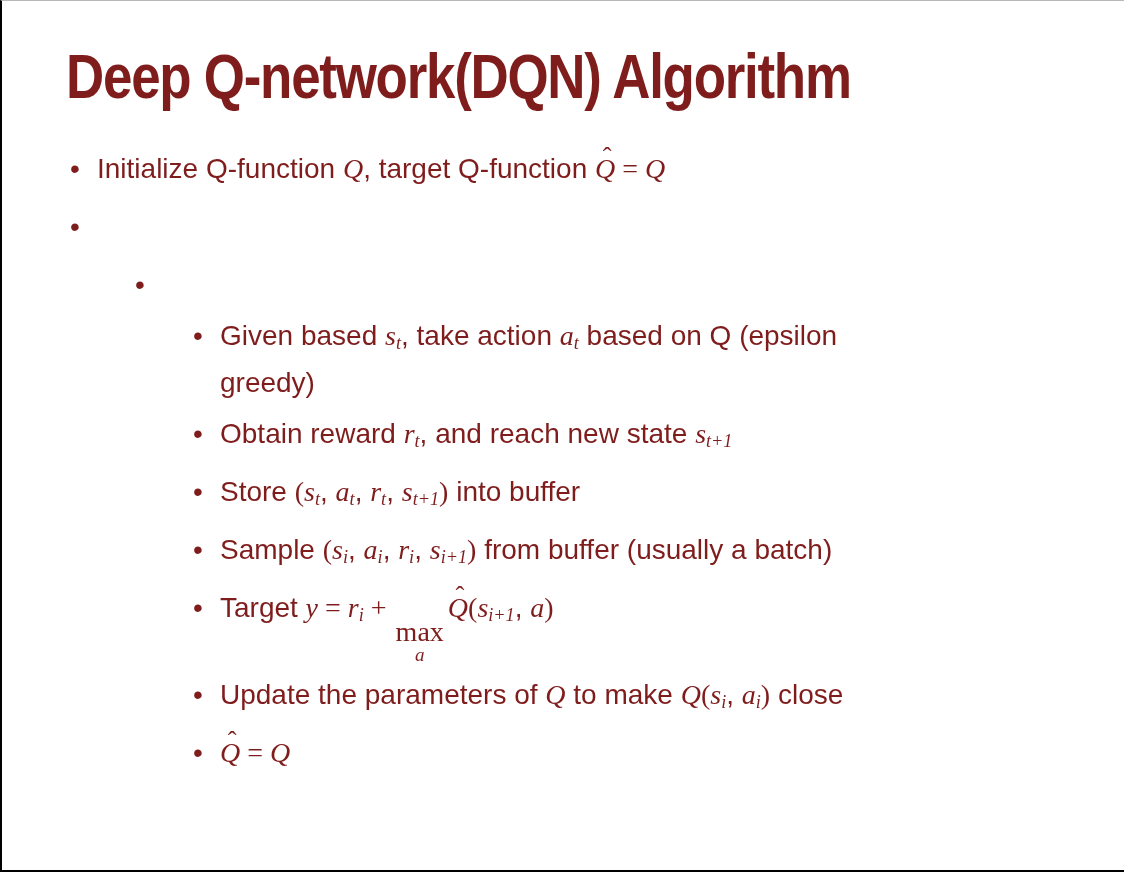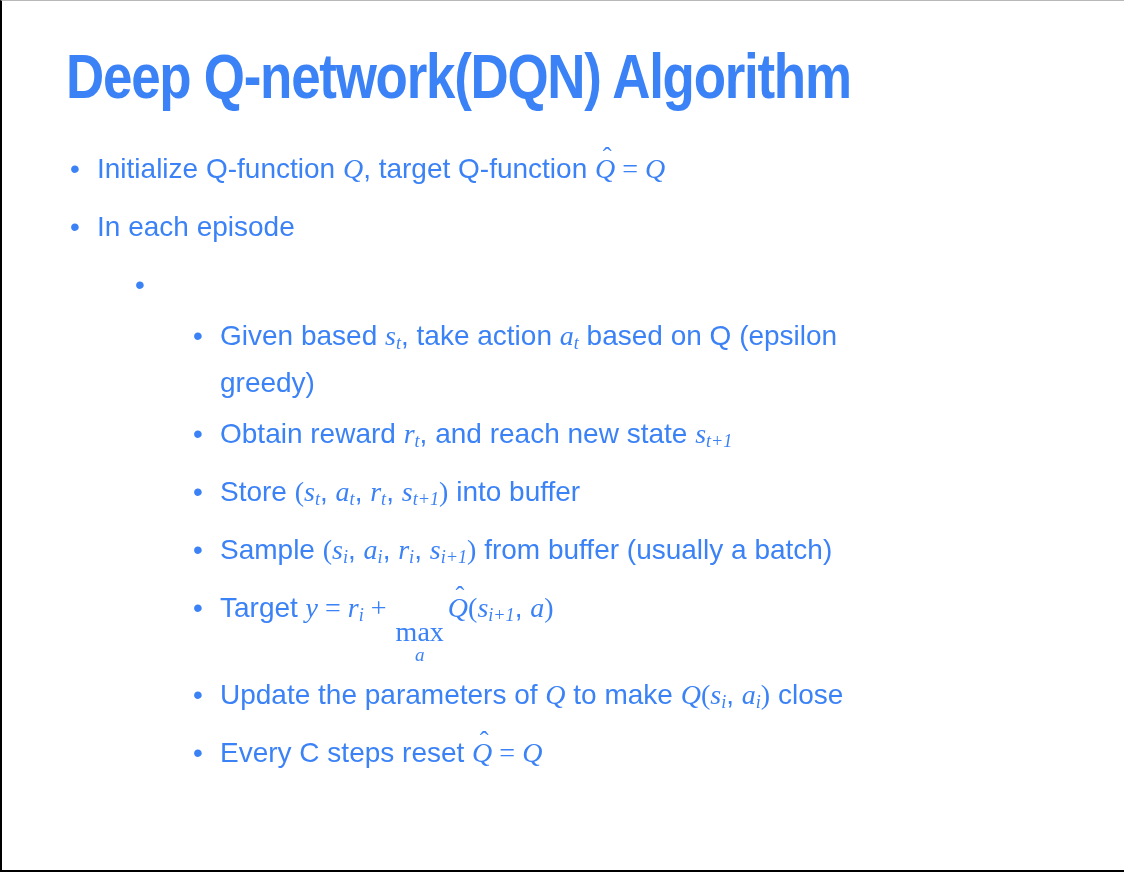--- a/index.html
+++ b/index.html
@@ -7,21 +7,21 @@
     position: relative;
     width: 1124px;
     height: 872px;
     box-sizing: border-box;
     background: #ffffff;
     border-left: 2px solid #000000;
     border-bottom: 2px solid #000000;
     border-top: 1px solid #b8b8b8;
     overflow: hidden;
     font-family: "Liberation Sans", sans-serif;
-    color: #3b82f6;
+    color: #7f1d1d;
   }
   .title {
     margin: 41px 0 38px 64px;
     font-size: 63px;
     font-weight: 700;
     line-height: 1.1;
     letter-spacing: -1.5px;
     white-space: nowrap;
     transform: scaleX(0.84);
     transform-origin: 0 50%;
@@ -89,23 +89,20 @@
   <div class="title">Deep Q-network(DQN) Algorithm</div>
   <div class="bullets">
       <div class="row l1">
         <span class="bullet">•</span>
         <div class="content">
           <div class="line"><span class="seg">Initialize Q-function </span><span class="seg"><span class="math">Q</span></span><span class="seg">, target Q-function </span><span class="seg"><span class="math mhat"><span class="hat">ˆ</span>Q</span></span><span class="seg mroman"> = </span><span class="seg"><span class="math">Q</span></span></div>
         </div>
       </div>
       <div class="row l1">
         <span class="bullet">•</span>
-        <div class="content">
-          <div class="line"><span class="seg">In each episode</span></div>
-        </div>
       </div>
       <div class="row l2">
         <span class="bullet">•</span>
       </div>
       <div class="row l3">
         <span class="bullet">•</span>
         <div class="content">
           <div class="line"><span class="seg">Given based </span><span class="seg"><span class="math">s</span><span class="msub">t</span></span><span class="seg">, take action </span><span class="seg"><span class="math">a</span><span class="msub">t</span></span><span class="seg"> based on Q (epsilon</span></div>
           <div class="line"><span class="seg">greedy)</span></div>
         </div>
@@ -139,17 +136,17 @@
       </div>
       <div class="row l3">
         <span class="bullet">•</span>
         <div class="content">
           <div class="line"><span class="seg">Update the parameters of </span><span class="seg"><span class="math">Q</span></span><span class="seg"> to make </span><span class="seg"><span class="math">Q</span></span><span class="seg mroman">(</span><span class="seg"><span class="math">s</span><span class="msub">i</span></span><span class="seg">, </span><span class="seg"><span class="math">a</span><span class="msub">i</span></span><span class="seg mroman">)</span><span class="seg"> close</span></div>
         </div>
       </div>
       <div class="row l3">
         <span class="bullet">•</span>
         <div class="content">
-          <div class="line"><span class="seg">Every C steps reset </span><span class="seg"><span class="math mhat"><span class="hat">ˆ</span>Q</span></span><span class="seg mroman"> = </span><span class="seg"><span class="math">Q</span></span></div>
+          <div class="line"><span class="seg"><span class="math mhat"><span class="hat">ˆ</span>Q</span></span><span class="seg mroman"> = </span><span class="seg"><span class="math">Q</span></span></div>
         </div>
       </div>
     </div>
 </div>
 
 </body></html>

